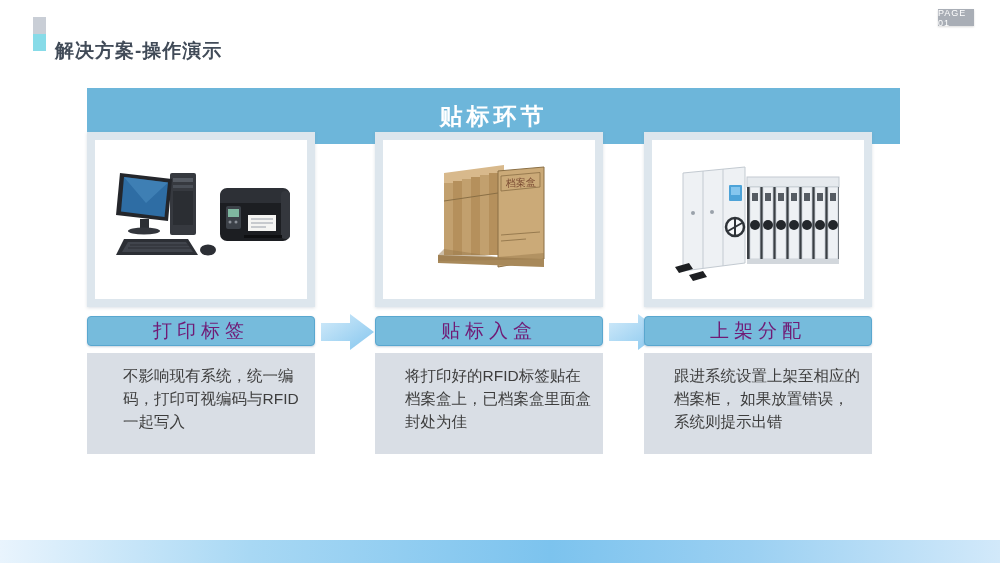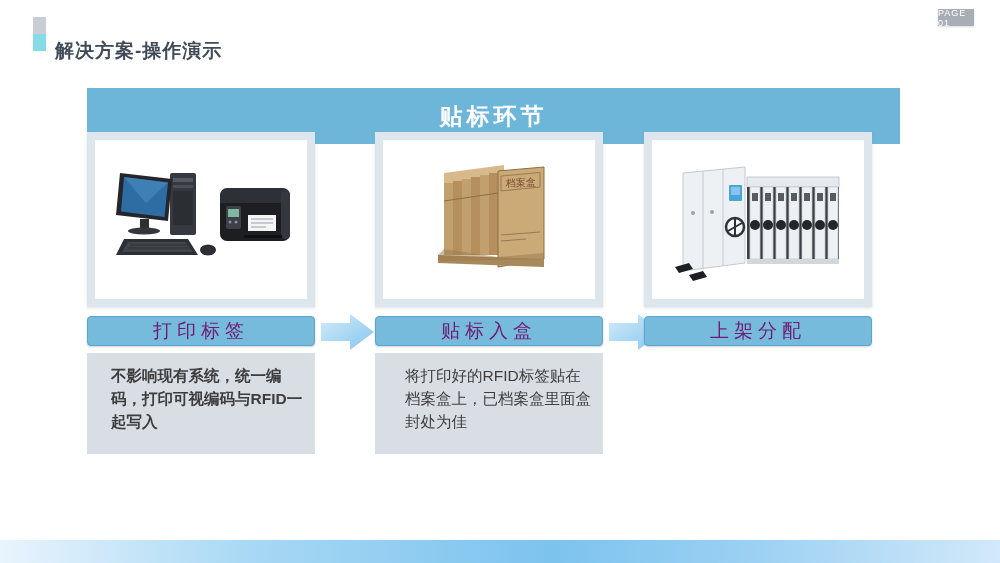--- a/index.html
+++ b/index.html
@@ -50,21 +50,21 @@
     color:#701a75; font-family:"DejaVu Serif","Liberation Serif",serif;
     font-size:19px; letter-spacing:5px;
     display:flex; align-items:center; justify-content:center;
     box-shadow:0 1px 2px rgba(100,130,160,.35);
   }
   .text-panel {
     margin-top:7px; height:101px; background:var(--textpanel_bg,#d9dee5);
     color:var(--text_dark,#3d3d3d); font-size:15.5px; line-height:23px;
     padding-top:11px; padding-right:10px;
   }
-  .col-1 .text-panel { padding-left:24px;font-weight:bold; }
+  .col-1 .text-panel { padding-left:36px; }
   .col-2 .text-panel { padding-left:30px; }
   .col-3 .text-panel { padding-left:30px; }
 
   
   .flow-arrow { position:absolute; top:312px; width:53px; height:40px; }
   .arrow-1 { left:321px; } .arrow-2 { left:609px; }
 
   
   .bottom-strip {
     position:absolute; left:0; bottom:0; width:1000px; height:23px;
@@ -215,16 +215,17 @@
               <rect x="136" y="50" width="6" height="8"></rect>
             <rect x="149" y="50" width="6" height="8"></rect>
               <rect x="162" y="50" width="6" height="8"></rect>
             <rect x="175" y="50" width="6" height="8"></rect>
           </g>
           <rect x="92" y="116" width="92" height="5" fill="#d2d7dc"></rect>
         </svg>
       </div>
     </div>
     <div class="label-bar">上架分配</div>
+    <div class="text-panel">跟进系统设置上架至相应的档案柜， 如果放置错误，系统则提示出错</div>
   </div>
 
   <div class="bottom-strip"></div>
 </div>
 
 </body></html>

